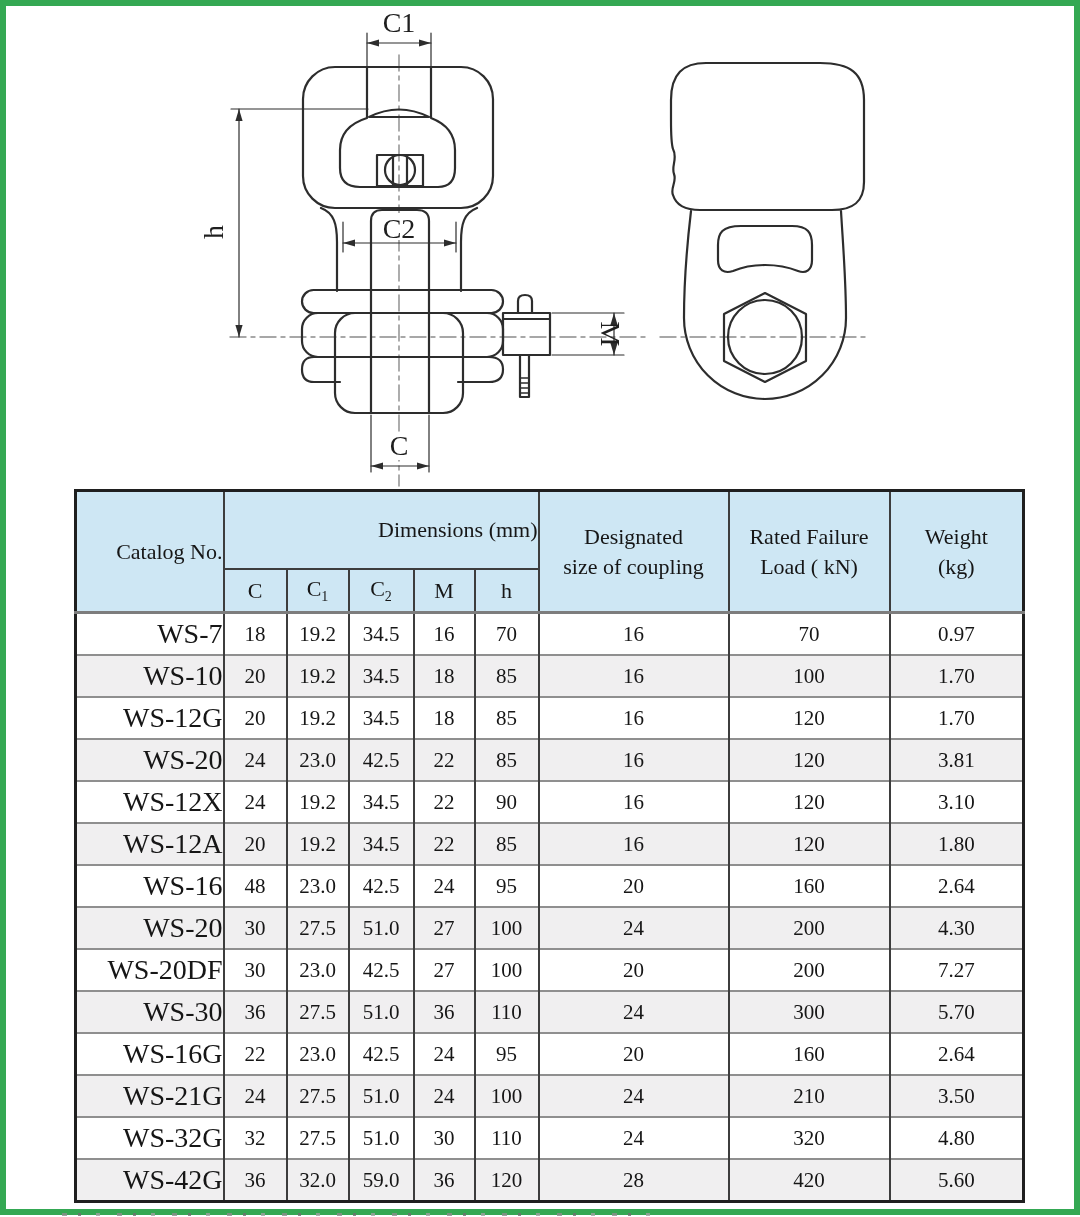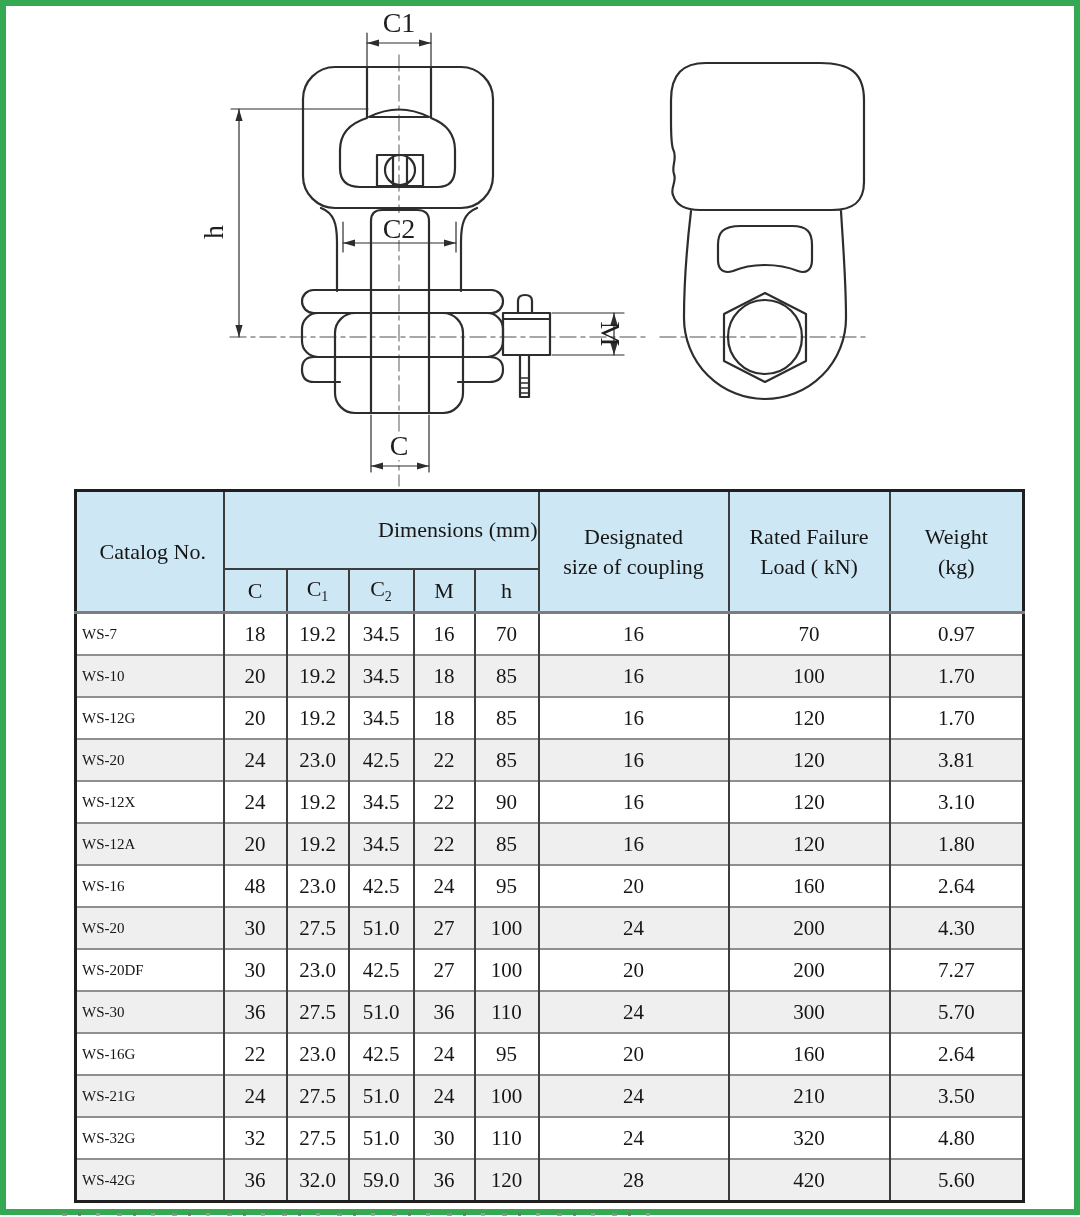--- a/index.html
+++ b/index.html
@@ -32,32 +32,32 @@
   }
   table.spec th,table.spec td{
     border-left:2px solid #3d3d3d;
     padding:0;
     font-weight:normal;
   }
   table.spec th{background:var(--header-blue,#cee7f4);font-size:22px;}
   table.spec thead tr.top th{height:76px;}
   table.spec thead tr.subrow th{height:41px;border-top:2px solid #3d3d3d;}
   table.spec thead tr.subrow th:first-child{border-left:2px solid #3d3d3d;}
-  table.spec thead th.catalog{text-align:center;padding-left:6px;}
+  table.spec thead th.catalog{text-align:right;padding-left:6px;}
   table.spec thead th.group{text-align:right;}
   table.spec thead th.twoline{line-height:1.35;}
   table.spec thead tr.subrow th, table.spec thead th.twoline, table.spec thead th.catalog{
     border-bottom:3px solid #7d7d7d;
   }
   table.spec sub{font-size:14px;}
   table.spec td{
     height:40px;font-size:21px;text-align:center;
     border-top:2px solid #8f8f8f;
   }
-  table.spec td.cat{text-align:left;padding-left:5px;font-size:15px;}
+  table.spec td.cat{text-align:right;padding-left:5px;font-size:28px;}
   table.spec tbody tr:nth-child(even){background:var(--row-alt,#f0eff0);}
 </style>
 </head>
 <body>
 
 <div class="frame"></div>
 
 <svg class="drawing" width="1080" height="489" viewBox="0 0 1080 489">
 
   <g fill="none" stroke="#2d2d2d" stroke-width="2.2" stroke-linecap="round" stroke-linejoin="round">

